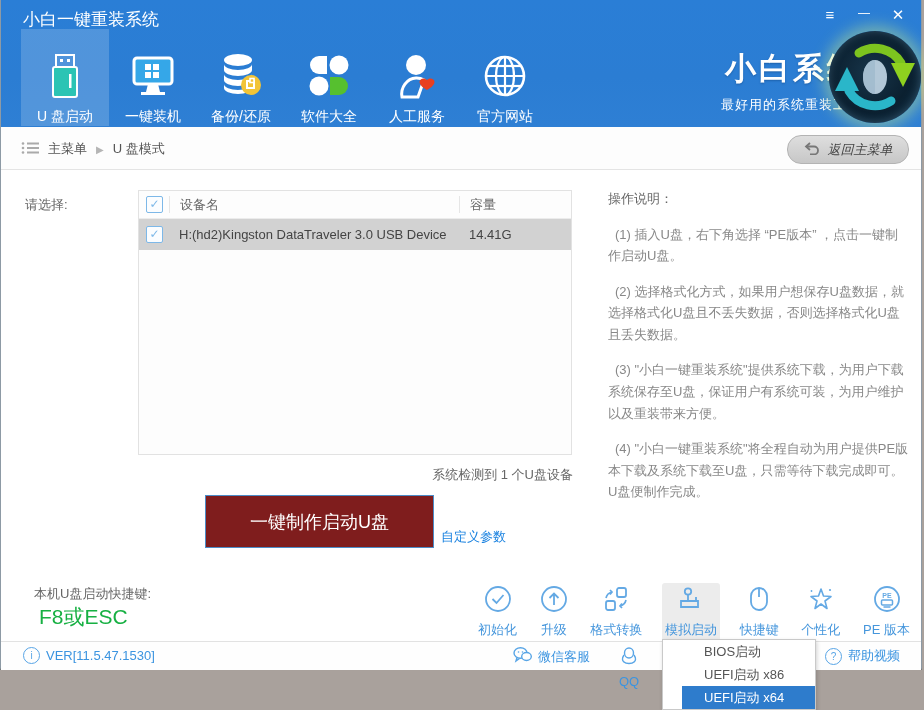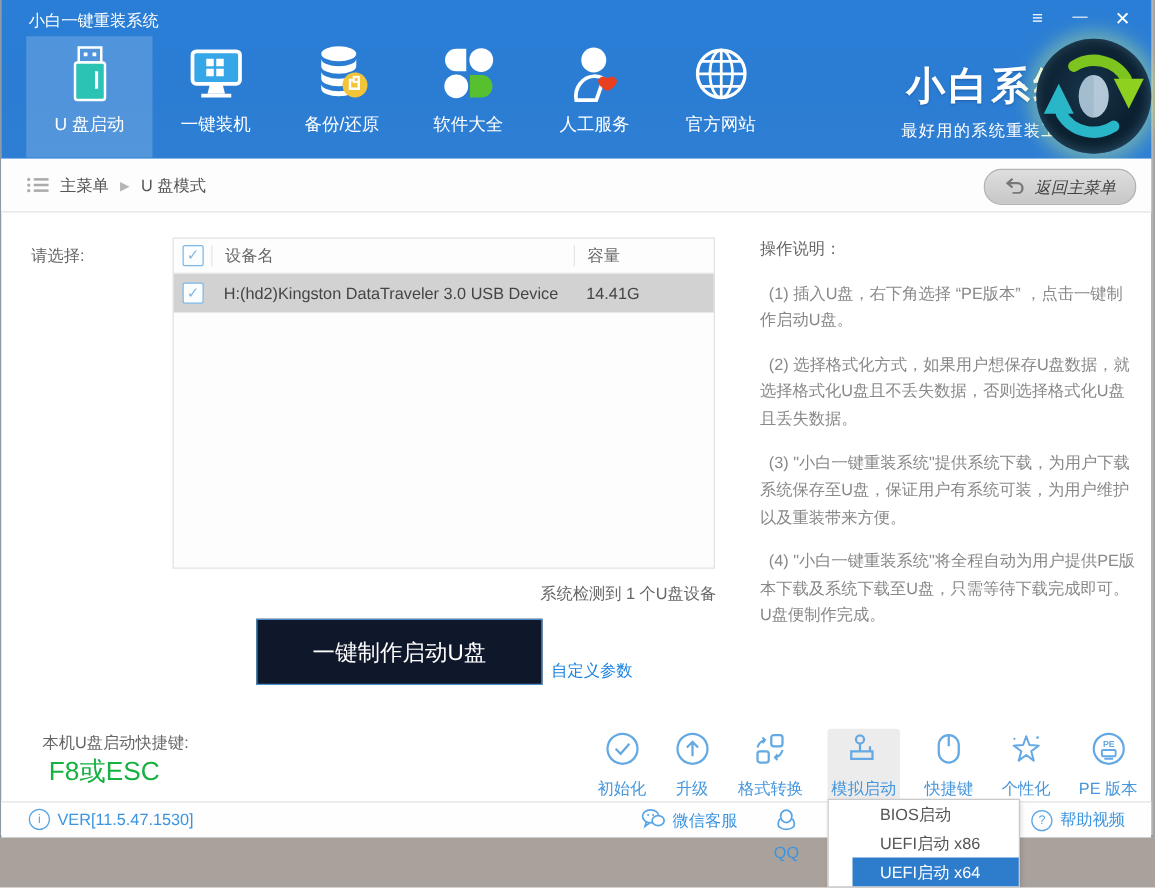--- a/index.html
+++ b/index.html
@@ -4,25 +4,25 @@
 <style>
   html,body{margin:0;padding:0;}
   body{font-family:"Liberation Sans","DejaVu Sans",sans-serif;}
   .stage{position:relative;width:924px;height:710px;background:#a9a19c;overflow:hidden;}
   .window{position:absolute;left:0;top:0;width:922px;height:670px;background:#fff;
           border-right:1px solid #8d9aa5;border-left:1px solid #8d9aa5;border-bottom:2px solid #6f6f6f;box-sizing:border-box;}
 
   
   .header{position:absolute;left:0;top:0;width:100%;height:127px;
           background:linear-gradient(180deg,#2a7ed6 0%,#2b7dd3 60%,#2e7fd4 100%);}
-  .titlebar{position:absolute;left:22px;top:8px;color:#fff;font-size:13px;}
+  .titlebar{position:absolute;left:22px;top:8px;color:#fff;font-size:17px;}
   .winctrls{position:absolute;right:14px;top:6px;display:flex;gap:16px;color:#fff;}
   .winctrls span{width:18px;text-align:center;font-size:15px;cursor:default;}
   .nav{position:absolute;left:20px;top:29px;display:flex;}
-  .nav-item{width:101px;height:97px;display:flex;flex-direction:column;align-items:center;justify-content:flex-start;padding-top:4px;box-sizing:border-box;}
+  .nav-item{width:88px;height:97px;display:flex;flex-direction:column;align-items:center;justify-content:flex-end;padding-top:4px;box-sizing:border-box;}
   .nav-item.active{background:rgba(255,255,255,0.18);}
   .nav-item .ic{height:52px;display:flex;align-items:center;justify-content:center;}
   .nav-item .lbl{color:#fff;font-size:14px;margin-top:6px;white-space:nowrap;}
   .brand{position:absolute;left:660px;top:48px;width:200px;color:#fff;text-align:right;}
   .brand-name{font-size:31px;font-weight:bold;letter-spacing:3px;text-shadow:0 1px 2px rgba(0,40,90,.35);}
   .brand-slogan{font-size:13px;margin-top:6px;letter-spacing:1px;}
   .logo-mark{position:absolute;left:828px;top:31px;width:92px;height:92px;border-radius:50%;
              background:radial-gradient(circle at 45% 45%,#17354a 0%,#0b2030 55%,#123248 100%);
              box-shadow:0 0 14px 6px rgba(190,230,140,.45), inset 0 0 10px rgba(160,220,255,.25);}
   .logo-mark svg{position:absolute;left:0;top:0;}
@@ -42,21 +42,21 @@
   .thead{height:27px;border-bottom:1px solid #ececec;color:#666;font-size:13px;}
   .thead .cell{border-left:1px solid #e6e6e6;padding-left:10px;height:17px;line-height:17px;}
   .tbodyrow{height:31px;background:#d2d2d2;color:#444;font-size:13px;}
   .tbodyrow .cell{padding-left:10px;white-space:nowrap;overflow:hidden;}
   .cb{width:15px;height:15px;border:1px solid #7db8e8;background:#fbfdff;border-radius:2px;margin-left:7px;
       color:#7db8e8;font-size:12px;line-height:14px;text-align:center;}
   .instructions{position:absolute;left:607px;top:188px;width:303px;color:#888;font-size:13px;line-height:1.66;}
   .instructions .ititle{color:#666;margin-bottom:14px;}
   .instructions p{margin:0 0 14px 0;text-indent:7px;}
   .detect{position:absolute;left:300px;top:466px;width:272px;text-align:right;font-size:13px;color:#666;}
-  .makebtn{position:absolute;left:204px;top:495px;width:229px;height:53px;background:#0f172a;border:1px solid #4c8cc7;
+  .makebtn{position:absolute;left:204px;top:495px;width:229px;height:53px;background:#7f1d1d;border:1px solid #4c8cc7;
            color:#fff;font-size:18px;display:flex;align-items:center;justify-content:center;cursor:pointer;box-sizing:border-box;}
   .customlink{position:absolute;left:440px;top:528px;font-size:13px;color:#1a82e0;cursor:pointer;}
 
   
   .hotkey-label{position:absolute;left:33px;top:585px;font-size:13px;color:#666;}
   .hotkey-value{position:absolute;left:38px;top:603px;font-size:21px;color:#17b043;}
   .tools{position:absolute;left:474px;top:583px;width:438px;display:flex;justify-content:space-between;}
   .tool{display:flex;flex-direction:column;align-items:center;gap:4px;cursor:pointer;padding:2px 3px;border-radius:3px;}
   .tool.pressed{background:#ececec;}
   .tool .tlbl{font-size:13px;color:#4596dc;white-space:nowrap;}

